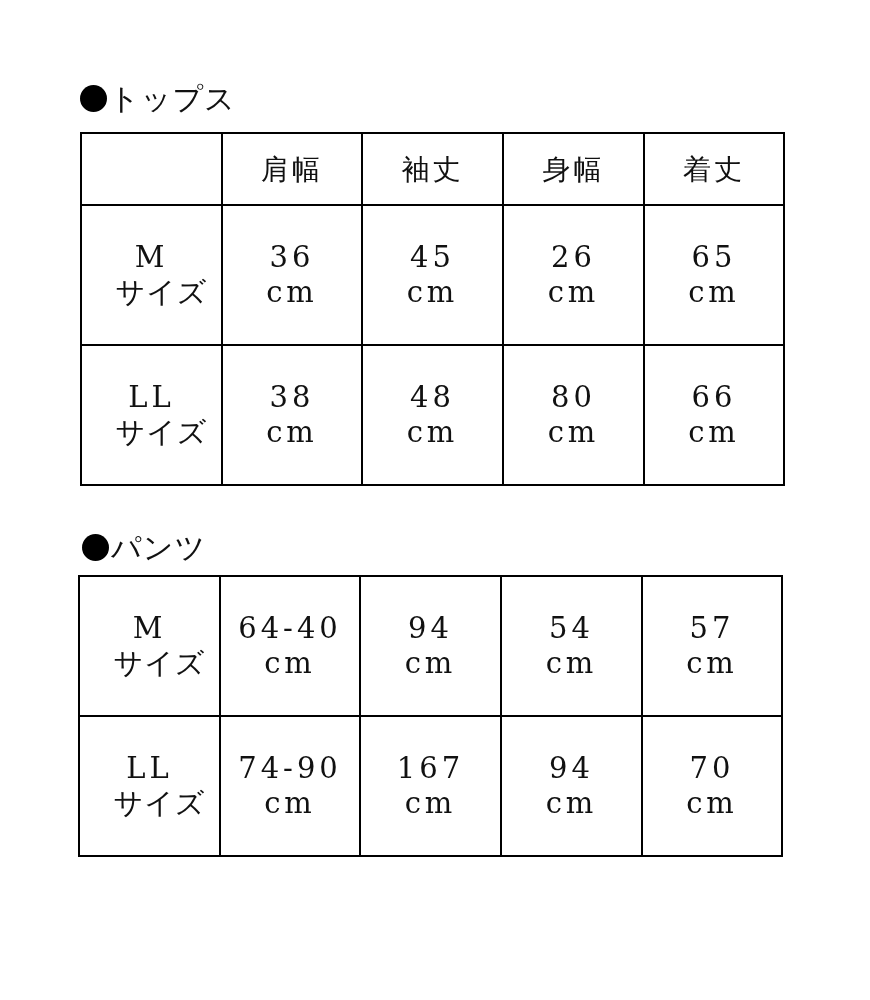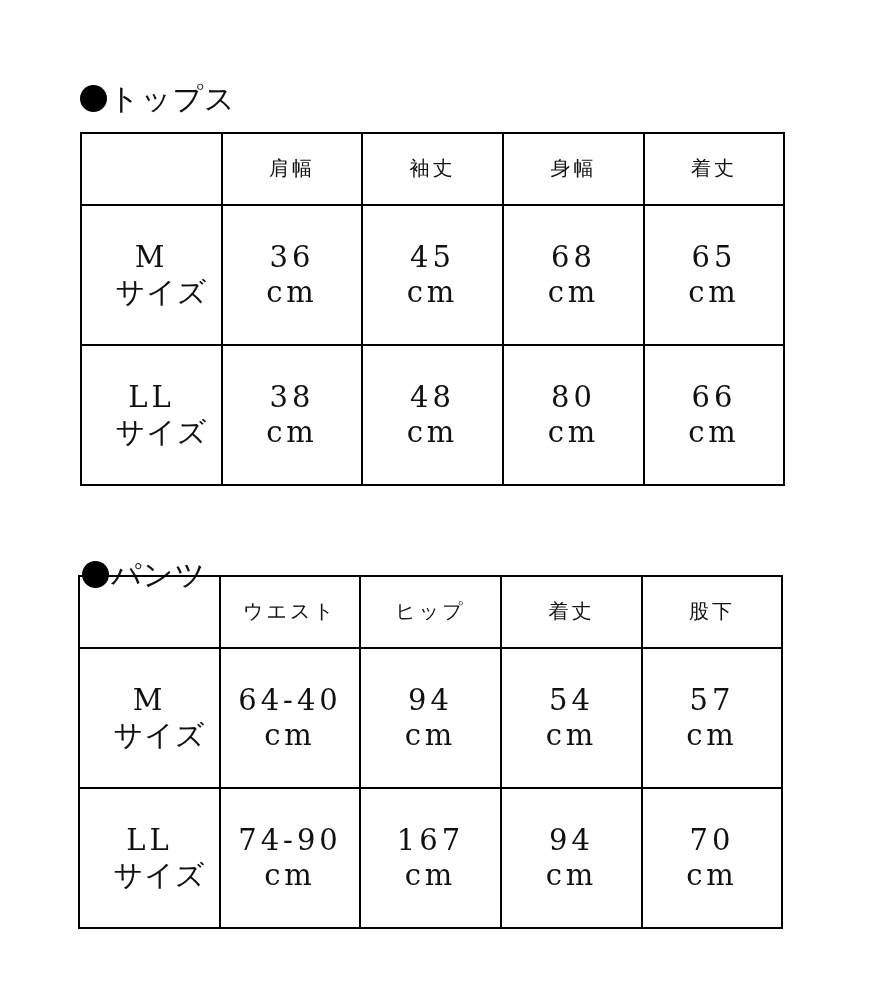--- a/index.html
+++ b/index.html
@@ -5,21 +5,21 @@
   html, body { margin:0; padding:0; background:#ffffff; }
   body { width:870px; height:1000px; position:relative; overflow:hidden;
          font-family:"DejaVu Serif", "Liberation Serif", serif; color:#111; }
   .section-title { position:absolute; font-size:30px; line-height:1; letter-spacing:1px;
                    font-family:"DejaVu Sans", sans-serif; }
   .bullet { display:inline-block; width:27px; height:27px; border-radius:50%; background:#000;
             vertical-align:-3px; margin-right:2px; }
   table.size { position:absolute; border-collapse:collapse; table-layout:fixed; }
   table.size td { border:2px solid #000; text-align:center; vertical-align:middle; padding:0;
                   font-size:29px; letter-spacing:4px; line-height:35px; }
-  table.size tr.head td { height:70px; font-family:Liberation Mono, monospace; font-size:20px; letter-spacing:3px; }
+  table.size tr.head td { height:70px; font-family:Liberation Serif, serif; font-size:28px; letter-spacing:3px; }
   table.size tr.body td { height:138px; }
   .rowlabel { font-size:28px; }
   .line { display:block; }
   .jp { font-family:"DejaVu Sans", sans-serif; letter-spacing:1px;padding-left:20px; }
 </style>
 </head>
 <body>
 
 <div class="section-title" style="left:80px; top:84px;text-align:right;">
   <span class="bullet"></span><span>トップス</span>
@@ -48,21 +48,21 @@
     </td>
     <td>
           <span class="line">36</span>
           <span class="line">cm</span>
         </td>
     <td>
           <span class="line">45</span>
           <span class="line">cm</span>
         </td>
     <td>
-          <span class="line">68</span>
+          <span class="line">26</span>
           <span class="line">cm</span>
         </td>
     <td>
           <span class="line">65</span>
           <span class="line">cm</span>
         </td>
   </tr>
   <tr class="body">
     <td class="rowlabel">
       <span class="line">LL</span>
@@ -81,40 +81,33 @@
           <span class="line">cm</span>
         </td>
     <td>
           <span class="line">66</span>
           <span class="line">cm</span>
         </td>
   </tr>
 </tbody>
   </table>
 
-<div class="section-title" style="left:82px; top:560px;">
+<div class="section-title" style="left:82px; top:533px;">
   <span class="bullet"></span><span>パンツ</span>
 </div>
 
 <table class="size" style="left:78px; top:575px; width:705px;">
   <colgroup>
       <col style="width:141px">
       <col style="width:140px">
       <col style="width:141px">
       <col style="width:141px">
       <col style="width:140px">
     </colgroup>
   <tbody>
-      <tr class="head">
-    <td></td>
-    <td>ウエスト</td>
-    <td>ヒップ</td>
-    <td>着丈</td>
-    <td>股下</td>
-  </tr>
   <tr class="body">
     <td class="rowlabel">
       <span class="line">M</span>
       <span class="line jp">サイズ</span>
     </td>
     <td>
           <span class="line">64-40</span>
           <span class="line">cm</span>
         </td>
     <td>

